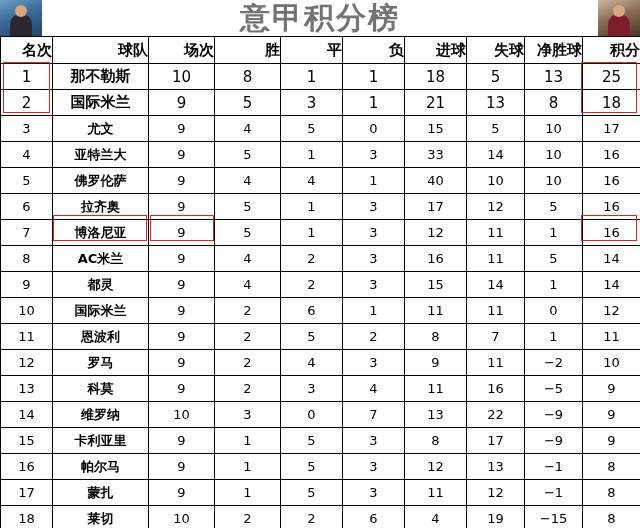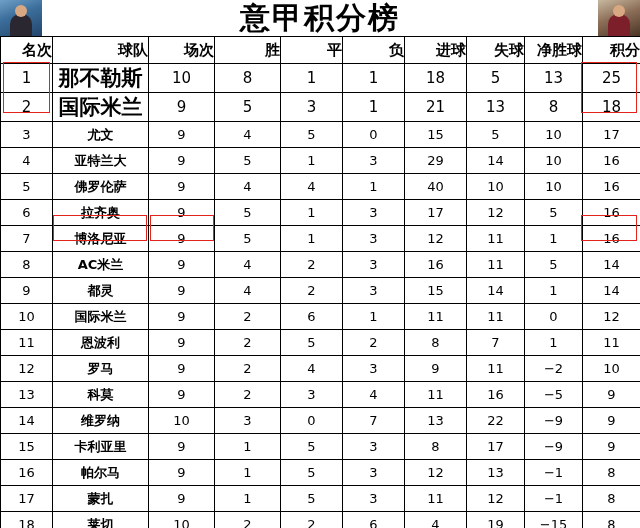--- a/index.html
+++ b/index.html
@@ -25,21 +25,21 @@
     position: relative;
     height: 36px;
     display: flex;
     align-items: center;
     justify-content: center;
   }
   .title {
     font-size: 30px;
     font-weight: bold;
     letter-spacing: 2px;
-    color: #000000;
+    color: #737373;
     font-family: "DejaVu Serif", "Liberation Serif", serif;
     line-height: 1;
   }
   .photo {
     position: absolute;
     top: 0;
     width: 42px;
     height: 36px;
     overflow: hidden;
   }
@@ -119,21 +119,21 @@
   td.pts  { font-size: 14px; }
 
   
   .r-red    { color: #e2231a; }
   .r-purple { color: #7b3fbf; }
   .r-green  { color: #1ba13c; }
   .r-black  { color: #000000; }
 
   
   tr.big td { font-size: 15px; }
-  tr.big td.team { font-size: 21px; }
+  tr.big td.team { font-size: 15px; }
 
   
   .hl {
     position: absolute;
     border: 1.5px solid #e2231a;
     pointer-events: none;
     box-sizing: border-box;
   }
 </style>
 </head>
@@ -219,21 +219,21 @@
           <td>10</td>
           <td class="pts">17</td>
         </tr>
         <tr>
           <td class="rank r-red">4</td>
           <td class="team r-red">亚特兰大</td>
           <td>9</td>
           <td>5</td>
           <td>1</td>
           <td>3</td>
-          <td>29</td>
+          <td>33</td>
           <td>14</td>
           <td>10</td>
           <td class="pts">16</td>
         </tr>
         <tr>
           <td class="rank r-red">5</td>
           <td class="team r-red">佛罗伦萨</td>
           <td>9</td>
           <td>4</td>
           <td>4</td>

